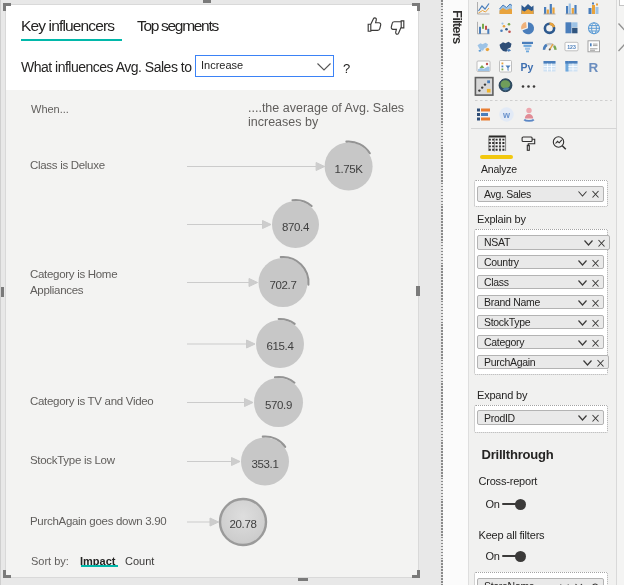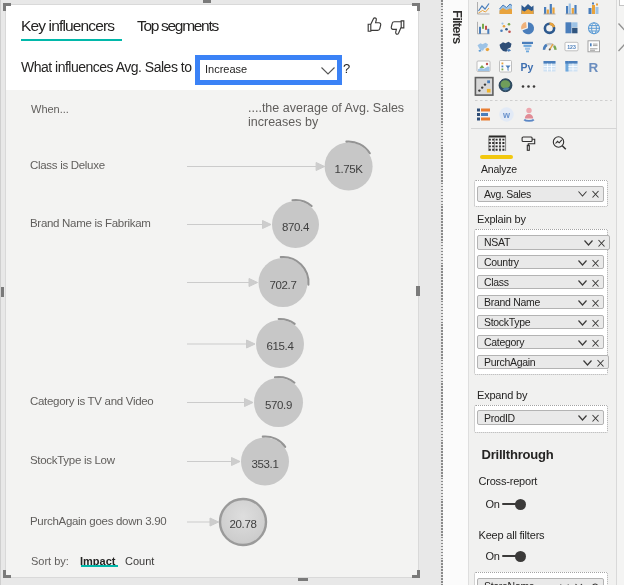--- a/index.html
+++ b/index.html
@@ -31,21 +31,21 @@
   <div class="tab abs" style="left:131px;top:12px;letter-spacing:-1.3px">Top segments</div>
 
   <svg class="abs" style="left:361px;top:12px" width="16" height="16" viewBox="0 0 16 16">
     <path d="M1.2 7.2h2.6v7H1.2z M3.8 13.3h6.9c1 0 1.9-.7 2.1-1.7l.9-3.8c.25-1.1-.55-2.1-1.7-2.1H8.6l.7-2.9c.2-1-.5-2-1.5-2-.6 0-1.1.35-1.35.9L3.8 7.3" fill="none" stroke="#3b3a39" stroke-width="1.15"></path>
   </svg>
   <svg class="abs" style="left:383px;top:14px" width="16" height="16" viewBox="0 0 16 16">
     <path d="M14.8 8.8h-2.6v-7h2.6z M12.2 2.7H5.3c-1 0-1.9.7-2.1 1.7l-.9 3.8c-.25 1.1.55 2.1 1.7 2.1h3.4l-.7 2.9c-.2 1 .5 2 1.5 2 .6 0 1.1-.35 1.35-.9l2.65-6.3" fill="none" stroke="#3b3a39" stroke-width="1.15"></path>
   </svg>
 
   <div class="abs" style="left:15px;top:54px;font-size:14px;letter-spacing:-0.5px;color:#252423">What influences Avg. Sales to</div>
-  <div class="abs" style="left:189px;top:50px;width:137px;height:20px;background:#fff;border:5px solid #3b82f6">
+  <div class="abs" style="left:189px;top:50px;width:137px;height:20px;background:#fff;border:1px solid #3b82f6">
     <div class="abs" style="left:5px;top:2.5px;font-size:11px;color:#252423">Increase</div>
     <svg class="abs" style="right:2px;top:7px" width="14" height="8" viewBox="0 0 14 8">
       <polyline points="0.5,0.5 7,7 13.5,0.5" fill="none" stroke="#555" stroke-width="1.1"></polyline>
     </svg>
   </div>
   <div class="abs" style="left:337px;top:56px;font-size:13px;color:#252423">?</div>
 
   <div class="gray">
     <div class="lbl sm abs" style="left:25px;top:11px">When...</div>
     <div class="hdr abs" style="left:242px;top:11px">....the average of Avg. Sales<br>increases by</div>
@@ -96,21 +96,21 @@
         <text x="289.5" y="135.6">870.4</text>
         <text x="277" y="193.6">702.7</text>
         <text x="274" y="255.1">615.4</text>
         <text x="272.5" y="313.6">570.9</text>
         <text x="259" y="372.6">353.1</text>
         <text x="237" y="433.1">20.78</text>
       </g>
     </svg>
 
     <div class="lbl abs" style="left:24px;top:67px">Class is Deluxe</div>
-    <div class="lbl abs" style="left:24px;top:125px">Brand Name is Fabrikam</div>
+    <div class="lbl abs" style="left:24px;top:175.5px">Category is Home<br>Appliances</div>
     <div class="lbl abs" style="left:24px;top:303px">Category is TV and Video</div>
     <div class="lbl abs" style="left:24px;top:362px">StockType is Low</div>
     <div class="lbl abs" style="left:24px;top:422.5px">PurchAgain goes down 3.90</div>
 
     <div class="lbl sm abs" style="left:25px;top:462.5px">Sort by:</div>
     <div class="lbl sm abs" style="left:74px;top:462.5px;color:#252423;font-weight:700">Impact</div>
     <div class="abs teal" style="left:75px;top:474.5px;width:37px;height:2px"></div>
     <div class="lbl sm abs" style="left:119px;top:462.5px;color:#3b3a39">Count</div>
   </div>
 </div>

